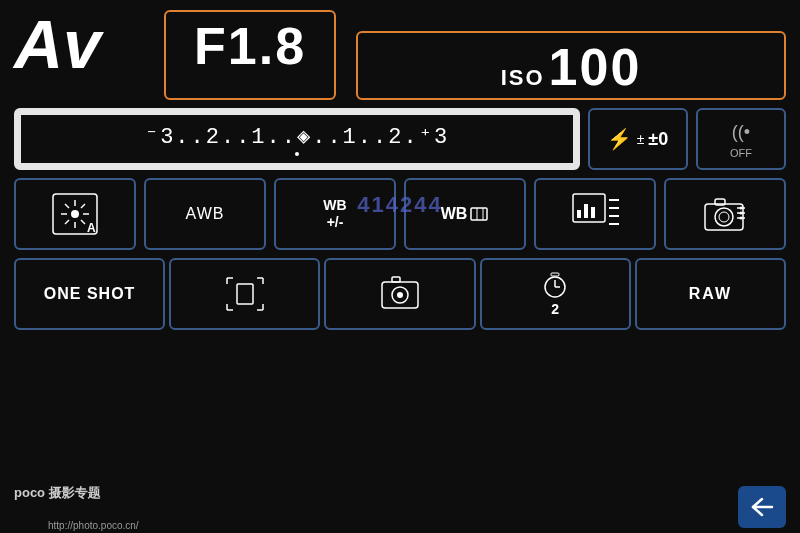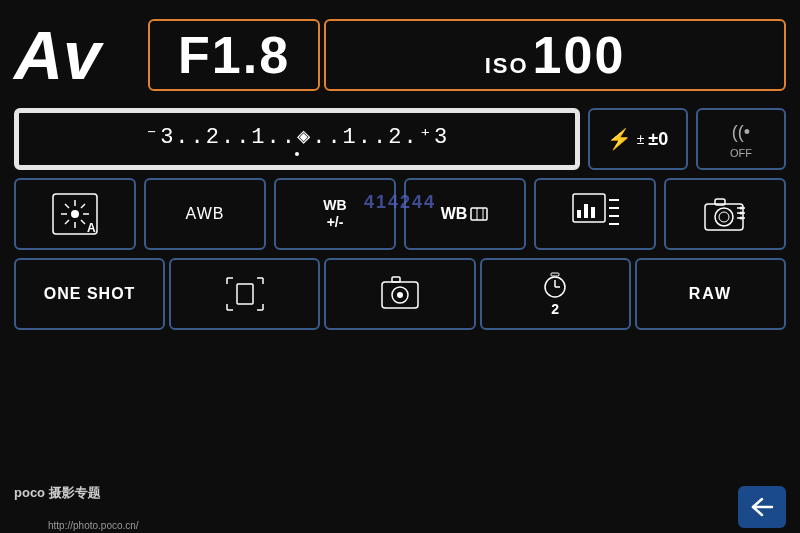--- a/index.html
+++ b/index.html
@@ -20,22 +20,21 @@
       background: #0d0d0d;
       position: relative;
       display: flex;
       flex-direction: column;
       padding: 10px 14px;
     }
 
     
     .row1 {
       display: flex;
-      align-items: center;
-      gap: 4px;
+      gap: 20px;
       margin-bottom: 8px;
       height: 90px;
     }
 
     .av-label {
       font-size: 68px;
       font-weight: bold;
       color: white;
       font-style: italic;
       line-height: 1;
@@ -63,41 +62,42 @@
       font-weight: bold;
       color: white;
       letter-spacing: 2px;
       display: flex;
       align-items: baseline;
       gap: 4px;
       min-width: 190px;
       text-align: center;
       justify-content: center;
       flex: 1;
+      margin-top: 21px;
     }
 
     .iso-super {
       font-size: 22px;
       font-weight: bold;
       color: white;
       vertical-align: super;
       line-height: 1;
     }
 
     
     .row2 {
       display: flex;
       align-items: center;
       gap: 8px;
       margin-bottom: 8px;
       height: 62px;
     }
 
     .box-exposure {
-      border: 5px solid #e5e5e5;
+      border: 7px solid #e5e5e5;
       border-radius: 6px;
       padding: 6px 12px;
       flex: 1;
       display: flex;
       flex-direction: column;
       align-items: center;
       justify-content: center;
       height: 62px;
     }
 
@@ -155,21 +155,21 @@
       justify-content: center;
     }
 
     
     .watermark {
       position: absolute;
       top: 192px;
       left: 50%;
       transform: translateX(-50%);
       color: #5566cc;
-      font-size: 18px;
+      font-size: 22px;
       font-weight: bold;
       opacity: 0.7;
       z-index: 10;
       letter-spacing: 2px;
     }
 
     
     .row3 {
       display: flex;
       gap: 8px;

